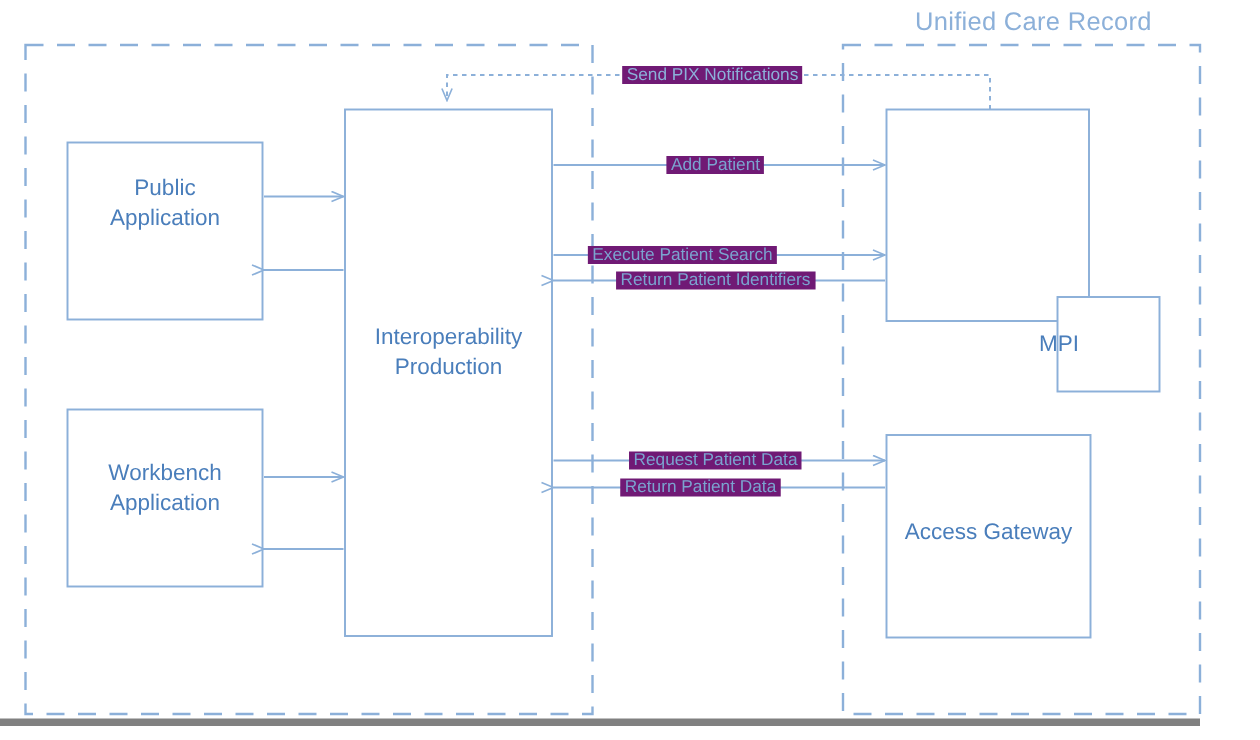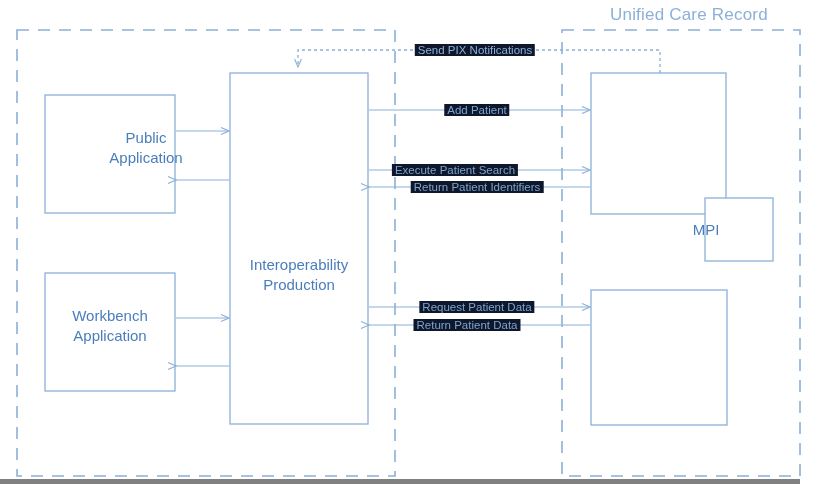--- a/index.html
+++ b/index.html
@@ -38,21 +38,21 @@
     font-size: 15px;
     text-align: center;
     line-height: 1.35;
     white-space: pre-line;
     pointer-events: none;
   }
   .edge-label {
     position: absolute;
     color: #7ba3cf;
     font-size: 11.5px;
-    background: #0f172a;
+    background: #701a75;
     padding: 0 3px;
     white-space: nowrap;
     transform: translate(-50%, -50%);
   }
   .edge-label.dotted-lbl { color: #8cb0d9; }
 </style>
 </head>
 <body>
 
 <div id="diagram">
@@ -96,32 +96,33 @@
 
     <line x1="369" y1="307" x2="590" y2="307" stroke="#8cb0d9" stroke-width="1.2" marker-end="url(#arrow-open)"></line>
 
     <line x1="590" y1="325" x2="369" y2="325" stroke="#8cb0d9" stroke-width="1.2" marker-end="url(#arrow-open-l)"></line>
 
     <rect x="0" y="479" width="800" height="5" fill="#808080"></rect>
   </svg>
 
   <div class="zone-title right">Unified Care Record</div>
 
-  <div class="node-label" style="left:45px; top:128px; width:130px;margin-left:36px;">Public
+  <div class="node-label" style="left:45px; top:116px; width:130px;">Public
 Application</div>
 
   <div class="node-label" style="left:45px; top:306px; width:130px;">Workbench
 Application</div>
 
-  <div class="node-label" style="left:230px; top:215px; width:138px;margin-top:40px;">Interoperability
+  <div class="node-label" style="left:230px; top:215px; width:138px;">Interoperability
 Production</div>
 
 
   <div class="node-label" style="left:672px; top:220px; width:68px;">MPI</div>
 
+  <div class="node-label" style="left:591px; top:345px; width:136px;">Access Gateway</div>
 
   <div class="edge-label dotted-lbl" style="left:475px; top:50px;">Send PIX Notifications</div>
 
   <div class="edge-label" style="left:477px; top:110px;">Add Patient</div>
 
   <div class="edge-label" style="left:455px; top:170px;">Execute Patient Search</div>
 
   <div class="edge-label" style="left:477px; top:187px;">Return Patient Identifiers</div>
 
   <div class="edge-label" style="left:477px; top:307px;">Request Patient Data</div>

